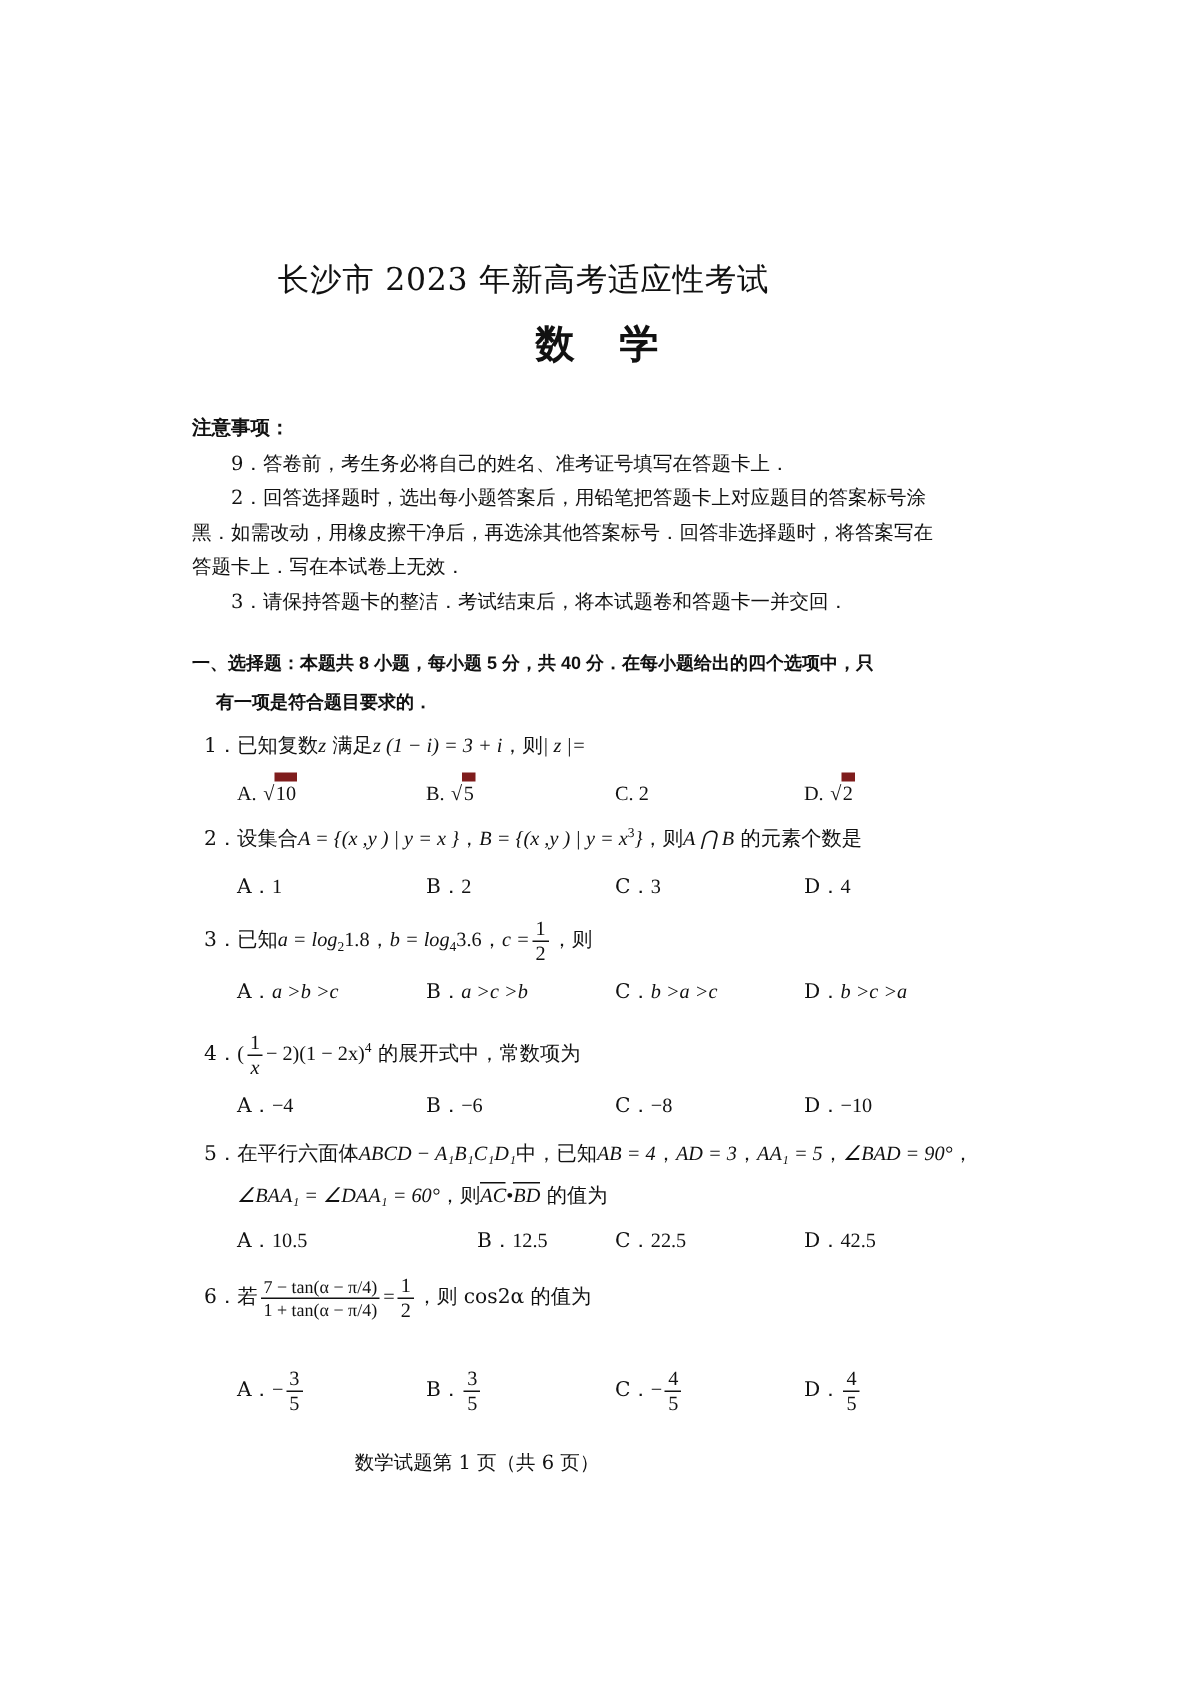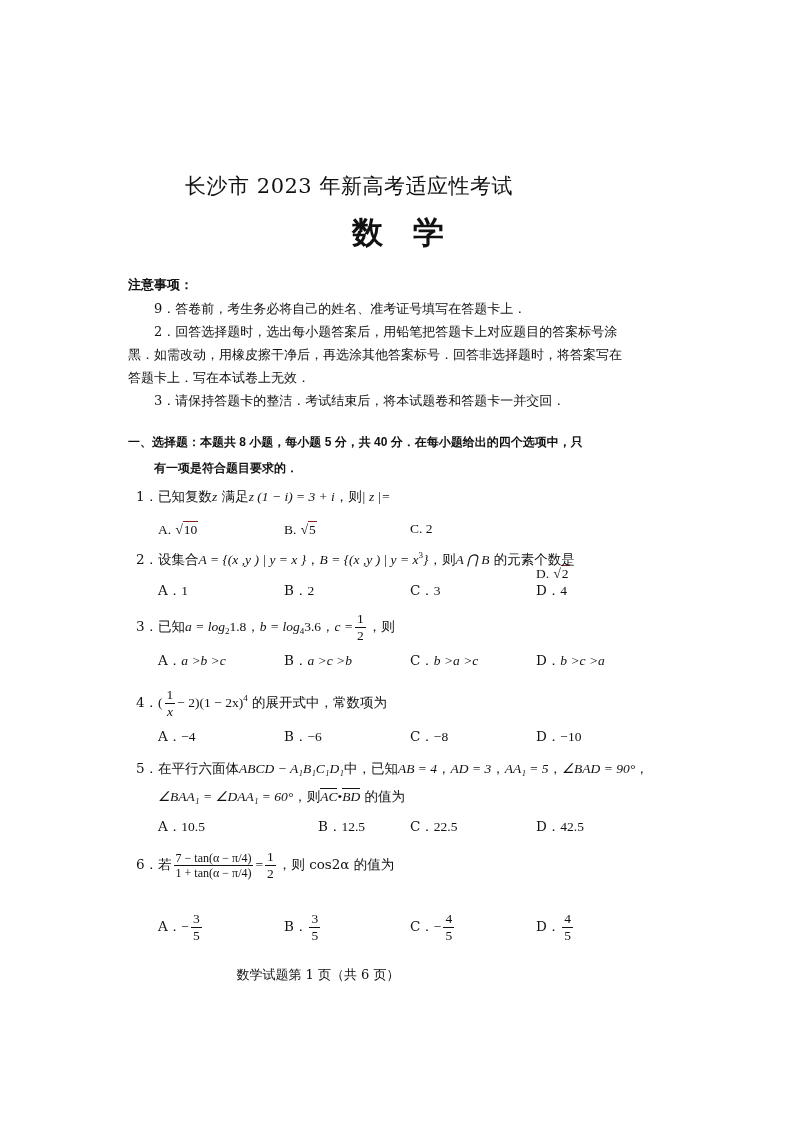--- a/index.html
+++ b/index.html
@@ -1,60 +1,60 @@
 <!DOCTYPE html>
 <html><head>
 <meta charset="utf-8">
 <style>
   html, body { margin: 0; padding: 0; background: #ffffff; }
   body { width: 794px; height: 1123px; position: relative; overflow: hidden;
          font-family: "DejaVu Serif", "Liberation Serif", serif; color: #111; }
   .abs { position: absolute; white-space: nowrap; }
   .title { left: 0; width: 698px; text-align: center; top: 172px; font-size: 21px; letter-spacing: 0.5px; }
-  .subject { left: 0; width: 794px; text-align: center; top: 212px; font-size: 31px; font-weight: bold;
+  .subject { left: 0; width: 794px; text-align: center; top: 212px; font-size: 26px; font-weight: bold;
              font-family: "DejaVu Sans", "Liberation Sans", sans-serif; letter-spacing: 30px; padding-left: 32px; box-sizing: border-box; }
   .notice-h { left: 128px; top: 276px; font-size: 13px; font-weight: bold; font-family: Liberation Serif, serif; }
   .nline { font-size: 13px; }
   .sec { font-size: 12px; font-weight: bold; font-family: Liberation Sans, sans-serif; }
   .q { font-size: 13.5px; }
   .opt { font-size: 13.5px; }
   .m { font-family: "Liberation Serif", serif; font-style: italic; }
   .r { font-family: "Liberation Serif", serif; font-style: normal; }
   .frac { display: inline-flex; flex-direction: column; align-items: center; vertical-align: middle; line-height: 1; margin: 0 2px; }
   .frac .num { border-bottom: 1px solid #111; padding: 0 2px 1px; }
   .frac .den { padding-top: 1px; }
   .sqrt { display: inline-block; }
-  .sqrt .rad { border-top: 1px solid #7f1d1d; padding: 0 1px; }
+  .sqrt .rad { border-top: 6px solid #7f1d1d; padding: 0 1px; }
   .vec { border-top: 1px solid #111; font-style: italic; font-family: "Liberation Serif", serif; }
   sub, sup { font-size: 9px; }
   .footer { left: 0; width: 636px; text-align: center; top: 966px; font-size: 13px; }
 </style>
 </head>
 <body>
 
 <div class="abs title">长沙市 2023 年新高考适应性考试</div>
 <div class="abs subject">数学</div>
 
 <div class="abs notice-h">注意事项：</div>
 <div class="abs nline" style="left:154px; top:300px;">9．答卷前，考生务必将自己的姓名、准考证号填写在答题卡上．</div>
 <div class="abs nline" style="left:154px; top:323px;">2．回答选择题时，选出每小题答案后，用铅笔把答题卡上对应题目的答案标号涂</div>
 <div class="abs nline" style="left:128px; top:346px;">黑．如需改动，用橡皮擦干净后，再选涂其他答案标号．回答非选择题时，将答案写在</div>
 <div class="abs nline" style="left:128px; top:369px;">答题卡上．写在本试卷上无效．</div>
 <div class="abs nline" style="left:154px; top:392px;">3．请保持答题卡的整洁．考试结束后，将本试题卷和答题卡一并交回．</div>
 
 <div class="abs sec" style="left:128px; top:434px;">一、选择题：本题共 8 小题，每小题 5 分，共 40 分．在每小题给出的四个选项中，只</div>
-<div class="abs sec" style="left:154px; top:460px;">有一项是符合题目要求的．</div>
+<div class="abs sec" style="left:144px; top:460px;">有一项是符合题目要求的．</div>
 
 <div class="abs q" style="left:136px; top:488px;">
   <span>1．</span><span>已知复数</span><span class="m">z</span><span> 满足</span><span class="m">z (1 − i) = 3 + i</span><span>，则</span><span class="m">| z |=</span>
 </div>
 <div class="abs opt" style="left:158px; top:521px;"><span class="r">A.</span> <span class="r">√</span><span class="sqrt"><span class="rad r">10</span></span></div>
 <div class="abs opt" style="left:284px; top:521px;"><span class="r">B.</span> <span class="r">√</span><span class="sqrt"><span class="rad r">5</span></span></div>
 <div class="abs opt r" style="left:410px; top:521px;"><span>C.</span> <span>2</span></div>
-<div class="abs opt" style="left:536px; top:521px;margin-top:44px;"><span class="r">D.</span> <span class="r">√</span><span class="sqrt"><span class="rad r">2</span></span></div>
+<div class="abs opt" style="left:536px; top:521px;"><span class="r">D.</span> <span class="r">√</span><span class="sqrt"><span class="rad r">2</span></span></div>
 
 <div class="abs q" style="left:136px; top:550px;">
   <span>2．</span><span>设集合</span><span class="m">A = {(x ,y ) | y = x }</span><span>，</span><span class="m">B = {(x ,y ) | y = x</span><sup class="r">3</sup><span class="m">}</span><span>，则</span><span class="m">A ⋂ B</span><span> 的元素个数是</span>
 </div>
 <div class="abs opt" style="left:158px; top:582px;"><span>A．</span><span class="r">1</span></div>
 <div class="abs opt" style="left:284px; top:582px;"><span>B．</span><span class="r">2</span></div>
 <div class="abs opt" style="left:410px; top:582px;"><span>C．</span><span class="r">3</span></div>
 <div class="abs opt" style="left:536px; top:582px;"><span>D．</span><span class="r">4</span></div>
 
 <div class="abs q" style="left:136px; top:612px;">

